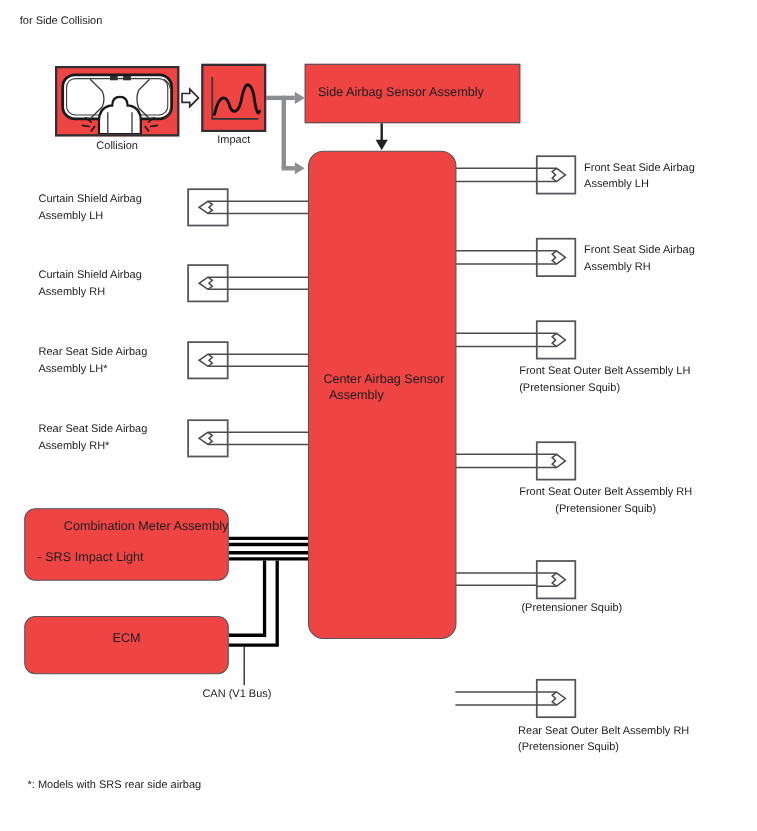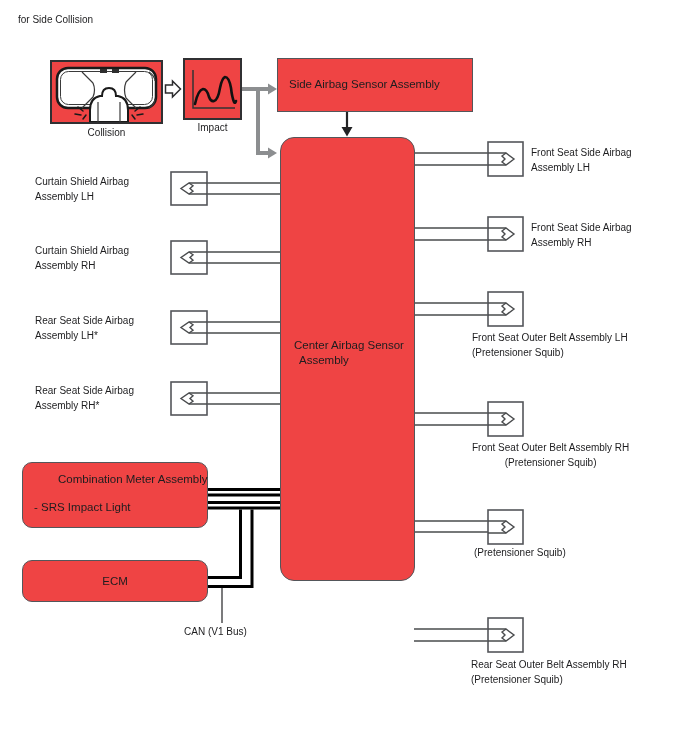--- a/index.html
+++ b/index.html
@@ -81,20 +81,21 @@
       <use href="#conn-r" x="488" y="142"></use>
       <use href="#conn-r" x="488" y="217"></use>
       <use href="#conn-r" x="488" y="292"></use>
       <use href="#conn-r" x="488" y="402"></use>
       <use href="#conn-r" x="488" y="510"></use>
       <use href="#conn-r" x="488" y="618"></use>
     </g>
   </svg>
 
   <div class="lbl" style="left:18px;top:13px;">for Side Collision</div>
+  <div class="lbl" style="left:25px;top:707px;">*: Models with SRS rear side airbag</div>
 
   <div class="box thick" style="left:50px;top:60px;width:113px;height:64px;">
     <svg width="109" height="60" viewBox="0 0 109 60">
       <rect x="5" y="6" width="99" height="40" rx="11" fill="#fff" stroke="#1a1a1a" stroke-width="2.5"></rect>
       <rect x="8.5" y="9.5" width="92" height="33" rx="8" fill="none" stroke="#3a3a3a" stroke-width="1"></rect>
       <path d="M30 10 L41 21 M30 46 L41 35 M41 21 Q44 28 41 35" fill="none" stroke="#3a3a3a" stroke-width="1.2"></path>
       <path d="M84 10 L74 20 M84 46 L74 36 M74 20 Q71 28 74 36" fill="none" stroke="#3a3a3a" stroke-width="1.2"></path>
       <rect x="48" y="7" width="7" height="4" fill="#2e2e2e"></rect>
       <rect x="60" y="7" width="7" height="4" fill="#2e2e2e"></rect>
       <path d="M97 10 Q102.5 13.5 103 19 M97 46 Q102.5 42.5 103 37" fill="none" stroke="#3a3a3a" stroke-width="1.2"></path>
@@ -162,19 +163,19 @@
   <div class="lbl" style="left:471px;top:658px;">
     <div>Rear Seat Outer Belt Assembly RH</div>
     <div>(Pretensioner Squib)</div>
   </div>
 
   <div class="box round" style="left:22px;top:462px;width:186px;height:66px;">
     <div class="boxtxt" style="left:6px;top:9px;margin-left:29px;">Combination Meter Assembly</div>
     <div class="boxtxt" style="left:11px;top:37px;">- SRS Impact Light</div>
   </div>
 
-  <div class="box round" style="left:22px;top:560px;width:186px;height:42px;">
+  <div class="box round" style="left:22px;top:560px;width:186px;height:53px;">
     <div class="boxtxt" style="left:0;top:13px;width:100%;text-align:center;">ECM</div>
   </div>
 
   <div class="lbl" style="left:184px;top:625px;">CAN (V1 Bus)</div>
 
 </div>
 
 </body></html>

